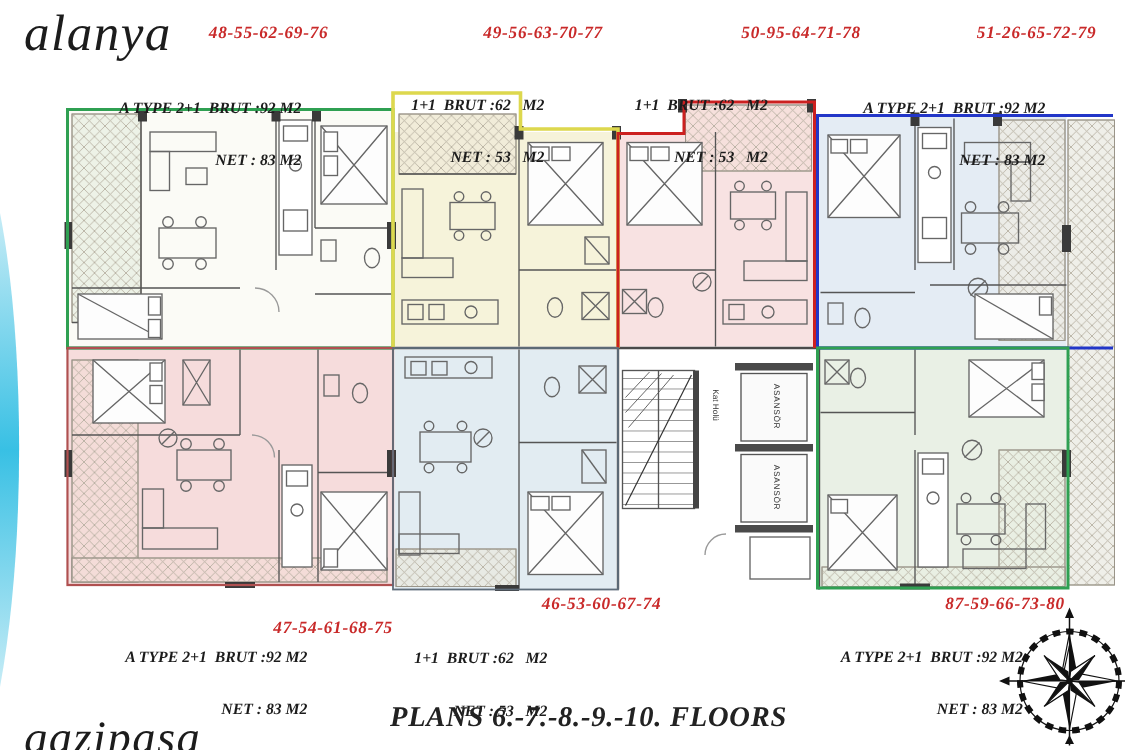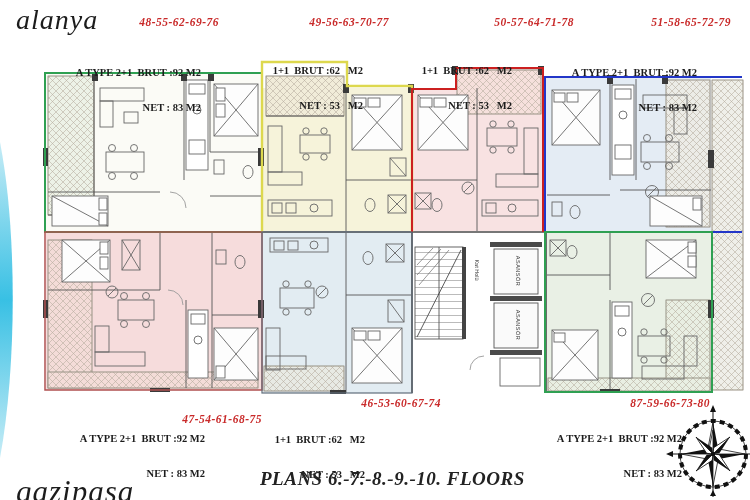--- a/index.html
+++ b/index.html
@@ -6,28 +6,28 @@
   body{
     width:750px;height:500px;position:relative;overflow:hidden;
     background:#ffffff;
     font-family:"Liberation Serif", serif;
   }
   .abs{position:absolute;}
   .brand{
     font-style:italic;color:#1c1c1c;letter-spacing:1px;
     font-family:"Liberation Serif", serif;
   }
-  .brand.top{left:16px;top:4px;font-size:28px;}
+  .brand.top{left:16px;top:4px;font-size:34px;}
   .brand.bot{left:16px;top:474px;font-size:31px;}
   .ucode{
     color:#c92a2a;font-style:italic;font-weight:bold;font-size:11.5px;
     text-align:right;letter-spacing:0.5px;white-space:pre;
   }
   .utype{
-    color:#1c1c1c;font-weight:bold;font-size:10.5px;
+    color:#1c1c1c;font-style:italic;font-weight:bold;font-size:10.5px;
     text-align:right;line-height:11.5px;white-space:pre;
   }
   .plans-title{
     left:260px;top:468px;width:270px;text-align:left;
     font-style:italic;font-weight:600;font-size:19px;color:#222;
     letter-spacing:0.5px;white-space:pre;
   }
   svg text{font-family:"Liberation Sans", sans-serif;}
 </style>
 </head>
@@ -366,33 +366,33 @@
 
 <div class="abs brand top">alanya</div>
 <div class="abs brand bot">gazipasa</div>
 
 <div class="abs ucode" style="left:59px;top:16px;width:160px">48-55-62-69-76</div>
 <div class="abs utype" style="left:56px;top:44px;width:145px">
   <div>A TYPE 2+1  BRUT :92 M2</div>
   <div>NET : 83 M2</div>
 </div>
 
-<div class="abs ucode" style="left:229px;top:16px;width:160px">49-56-63-70-77</div>
+<div class="abs ucode" style="left:242px;top:16px;width:160px">49-56-63-70-77</div>
 <div class="abs utype" style="left:218px;top:42px;width:145px">
   <div>1+1  BRUT :62   M2</div>
   <div>NET : 53   M2</div>
 </div>
 
-<div class="abs ucode" style="left:414px;top:16px;width:160px">50-57-64-71-78</div>
+<div class="abs ucode" style="left:414px;top:16px;width:160px">50-95-64-71-78</div>
 <div class="abs utype" style="left:367px;top:42px;width:145px">
   <div>1+1  BRUT :62   M2</div>
   <div>NET : 53   M2</div>
 </div>
 
-<div class="abs ucode" style="left:571px;top:16px;width:160px">51-58-65-72-79</div>
+<div class="abs ucode" style="left:571px;top:16px;width:160px">51-26-65-72-79</div>
 <div class="abs utype" style="left:552px;top:44px;width:145px">
   <div>A TYPE 2+1  BRUT :92 M2</div>
   <div>NET : 83 M2</div>
 </div>
 
 <div class="abs ucode" style="left:102px;top:413px;width:160px">47-54-61-68-75</div>
 <div class="abs utype" style="left:60px;top:410px;width:145px">
   <div>A TYPE 2+1  BRUT :92 M2</div>
   <div>NET : 83 M2</div>
 </div>

